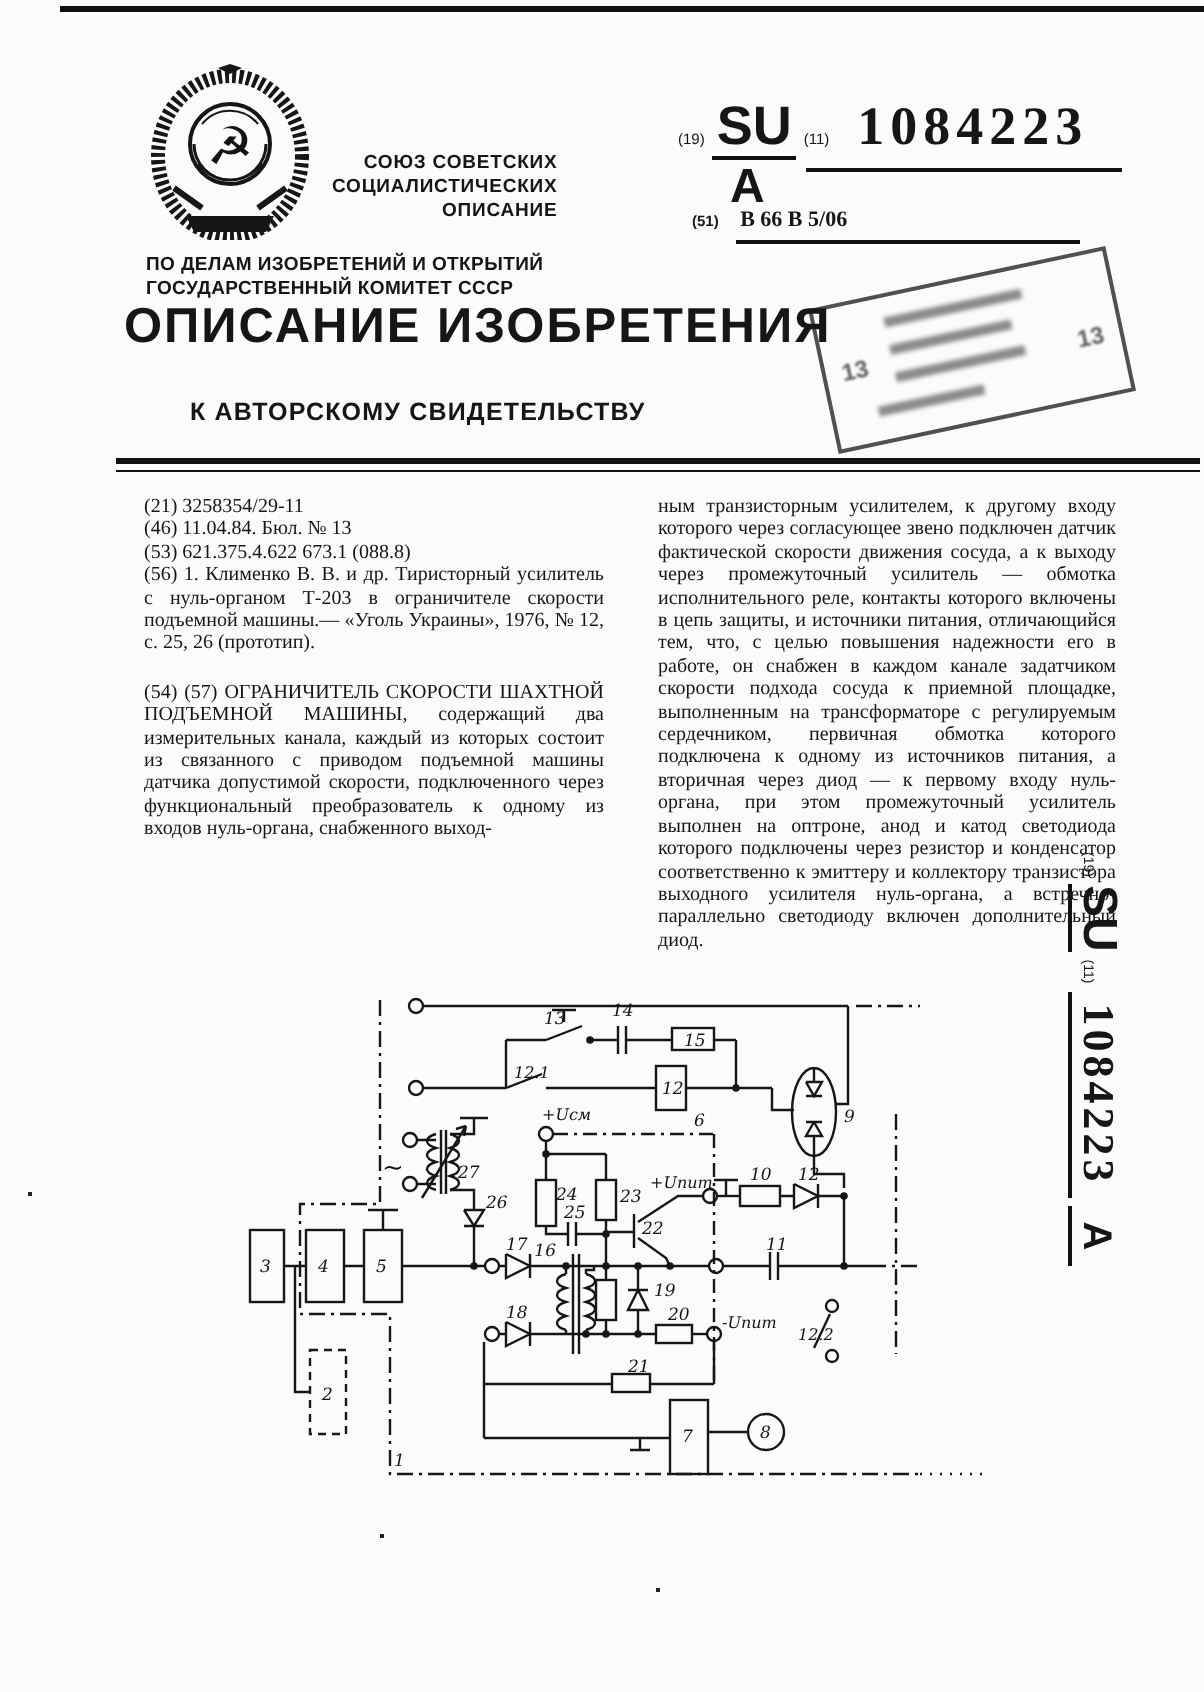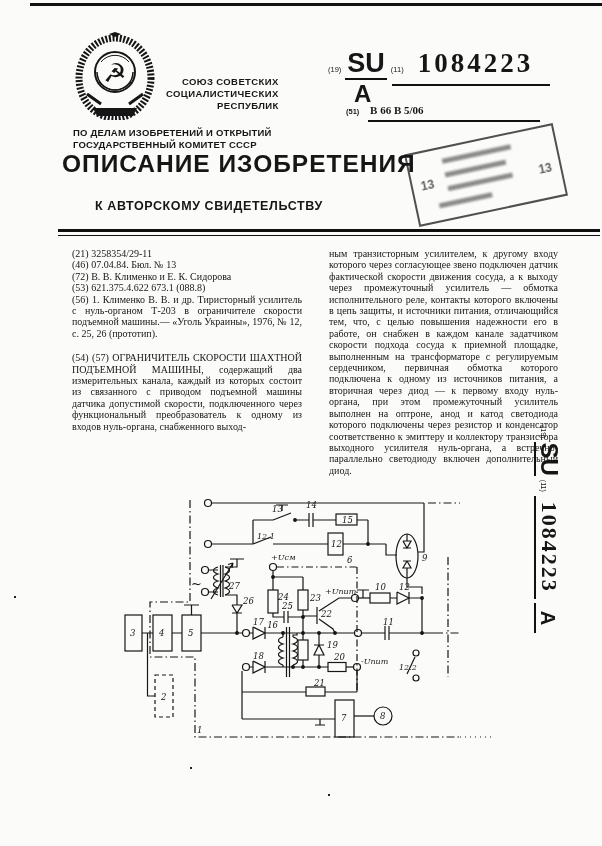--- a/index.html
+++ b/index.html
@@ -9,21 +9,21 @@
   
   .topline{left:30px;top:3px;width:572px;height:3px;background:#111;}
   
   .emblem{left:73px;top:32px;width:84px;height:88px;}
   
   .union{left:166px;top:76px;font-family:"Liberation Sans",sans-serif;
          font-weight:bold;font-size:9.5px;line-height:12px;letter-spacing:.4px;text-align:right;}
   .committee{left:73px;top:127px;font-family:"Liberation Sans",sans-serif;
          font-weight:bold;font-size:9.5px;line-height:12px;letter-spacing:.2px;}
   
-  .codes{left:328px;top:48px;width:230px;height:44px;}
+  .codes{left:339px;top:48px;width:230px;height:44px;}
   .c-small{font-size:7.5px;font-family:"Liberation Sans",sans-serif;}
   .su-big{font-family:"Liberation Sans",sans-serif;font-weight:bold;font-size:27px;
           border-bottom:2px solid #111;padding:0 2px 0 2px;line-height:30px;display:inline-block;}
   .num-big{font-family:"Liberation Serif",serif;font-weight:bold;font-size:27px;
            letter-spacing:3px;display:inline-block;line-height:30px;}
   .kind-big{font-family:"Liberation Sans",sans-serif;font-weight:bold;font-size:24px;display:inline-block;}
   .numline{position:absolute;left:64px;top:36px;width:158px;height:2px;background:#111;}
   .ipc{left:346px;top:104px;width:215px;font-size:11px;font-weight:bold;}
   .ipcline{position:absolute;left:22px;top:16px;width:172px;height:2px;background:#111;}
   
@@ -72,21 +72,21 @@
     <text x="42" y="50" text-anchor="middle" style="font-size:26px;font-style:normal">☭</text>
     <path d="M36,2 l6,-2 6,2 -6,3 z" fill="#161616"></path>
     <path d="M20,76 h44 l-4,8 h-36 z" fill="#161616"></path>
     <path d="M14,62 l14,10 M70,62 l-14,10" stroke="#161616" stroke-width="3"></path>
   </svg>
 </div>
 
 <div class="abs union">
   <div>СОЮЗ СОВЕТСКИХ</div>
   <div>СОЦИАЛИСТИЧЕСКИХ</div>
-  <div>РЕСПУБЛИК</div>
+  <div>ОПИСАНИЕ</div>
 </div>
 
 <div class="abs committee">
   <div>ПО ДЕЛАМ ИЗОБРЕТЕНИЙ И ОТКРЫТИЙ</div>
   <div>ГОСУДАРСТВЕННЫЙ КОМИТЕТ СССР</div>
 </div>
 
 <div class="abs codes">
   <span class="c-small">(19)</span>
   <span class="su-big">SU</span>
@@ -110,22 +110,21 @@
   <span class="bar" style="top:38px;width:66px"></span>
   <span class="bar" style="top:53px;width:54px;left:22px"></span>
 </div>
 
 <div class="abs title-main">ОПИСАНИЕ ИЗОБРЕТЕНИЯ</div>
 <div class="abs title-sub">К АВТОРСКОМУ СВИДЕТЕЛЬСТВУ</div>
 <div class="abs dblrule"></div>
 
 <div class="abs col col-left">
   <p>(21) 3258354/29-11</p>
-  <p>(46) 07.04.84. Бюл. № 13</p>
-  <p>(72) В. В. Клименко и Е. К. Сидорова</p>
+  <p>(46) 11.04.84. Бюл. № 13</p>
   <p>(53) 621.375.4.622 673.1 (088.8)</p>
   <p>(56) 1. Клименко В. В. и др. Тиристорный усилитель с нуль-органом Т-203 в ограничителе скорости подъемной машины.— «Уголь Украины», 1976, № 12, с. 25, 26 (прототип).</p>
   <div class="gap"></div>
   <p>(54) (57) ОГРАНИЧИТЕЛЬ СКОРОСТИ ШАХТНОЙ ПОДЪЕМНОЙ МАШИНЫ, содержащий два измерительных канала, каждый из которых состоит из связанного с приводом подъемной машины датчика допустимой скорости, подключенного через функциональный преобразователь к одному из входов нуль-органа, снабженного выход-</p>
 </div>
 
 <div class="abs col col-right">
   <p>ным транзисторным усилителем, к другому входу которого через согласующее звено подключен датчик фактической скорости движения сосуда, а к выходу через промежуточный усилитель — обмотка исполнительного реле, контакты которого включены в цепь защиты, и источники питания, отличающийся тем, что, с целью повышения надежности его в работе, он снабжен в каждом канале задатчиком скорости подхода сосуда к приемной площадке, выполненным на трансформаторе с регулируемым сердечником, первичная обмотка которого подключена к одному из источников питания, а вторичная через диод — к первому входу нуль-органа, при этом промежуточный усилитель выполнен на оптроне, анод и катод светодиода которого подключены через резистор и конденсатор соответственно к эмиттеру и коллектору транзистора выходного усилителя нуль-органа, а встречно-параллельно светодиоду включен дополнительный диод.</p>
 </div>
 

